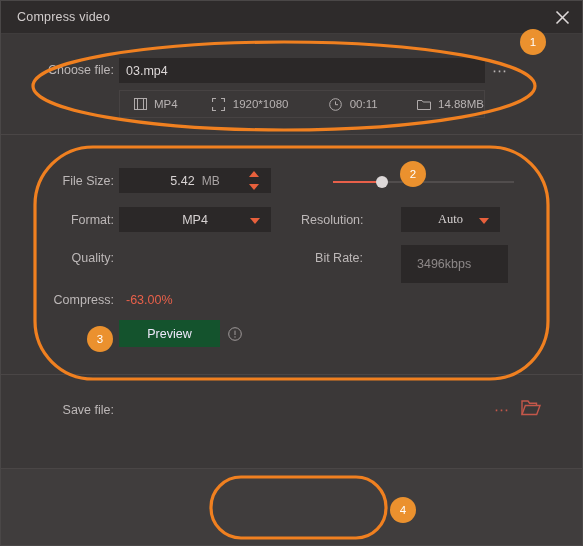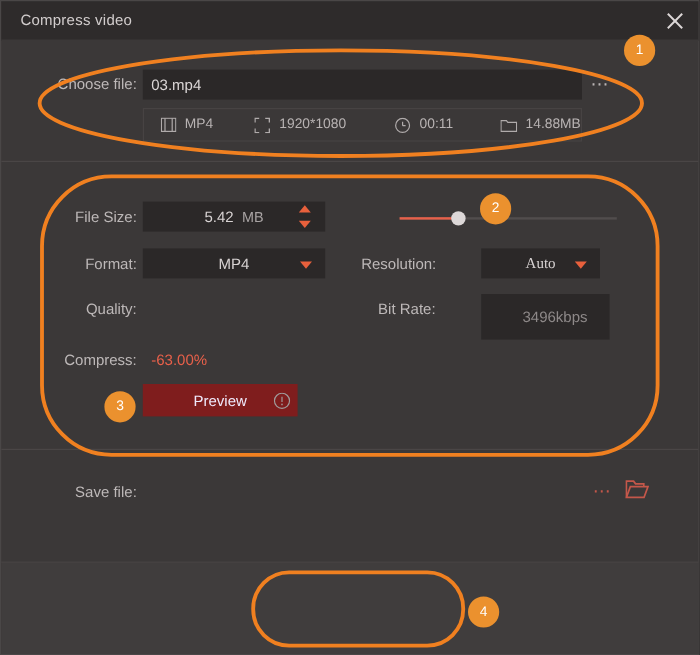--- a/index.html
+++ b/index.html
@@ -100,21 +100,21 @@
     display: flex; flex-direction: column; align-items: center;
     justify-content: space-between; cursor: pointer;
   }
   .spin-arrow { width: 0; height: 0; border-left: 5.5px solid transparent; border-right: 5.5px solid transparent; }
   .spin-up   { border-bottom: 6px solid #e8603c; }
   .spin-down { border-top: 6px solid #e8603c; }
 
   #format-field     { left: 118px; top: 206px; width: 152px; height: 25px; justify-content: center; cursor: pointer; }
   #quality-field    { left: 118px; top: 244px; width: 152px; height: 25px; justify-content: center; }
   #resolution-field { left: 400px; top: 206px; width: 99px; height: 25px; justify-content: center; cursor: pointer; font-family: Liberation Serif, serif; }
-  #bitrate-field    { left: 400px; top: 244px; width: 107px; height: 38px; justify-content: center; padding-left: 16px; }
+  #bitrate-field    { left: 400px; top: 244px; width: 107px; height: 38px; justify-content: flex-start; padding-left: 16px; }
 
   .caret {
     position: absolute; right: 11px; top: 11px;
     width: 0; height: 0;
     border-left: 5.5px solid transparent;
     border-right: 5.5px solid transparent;
     border-top: 6px solid #e8603c;
   }
 
   #compress-value {
@@ -128,22 +128,22 @@
   #slider-fill  { position: absolute; left: 0; top: 5px; width: 49px; height: 2px; background: #e8604a; }
   #slider-thumb {
     position: absolute; left: 43px; top: 0;
     width: 12px; height: 12px; border-radius: 50%;
     background: #ddd8d8; cursor: pointer;
   }
 
   
   #preview-btn {
     position: absolute; left: 118px; top: 319px;
-    width: 129px; height: 27px;
-    background: #7f1d1d; color: #efe9fb;
+    width: 101px; height: 27px;
+    background: #14532d; color: #efe9fb;
     font-size: 12.5px; border: none; cursor: pointer;
     font-family: "Liberation Sans", sans-serif;
   }
   #preview-info {
     position: absolute; left: 227px; top: 326px;
     width: 14px; height: 14px; cursor: pointer;
   }
 
   
   #save-label { left: 42px; top: 402px; width: 71px; }

